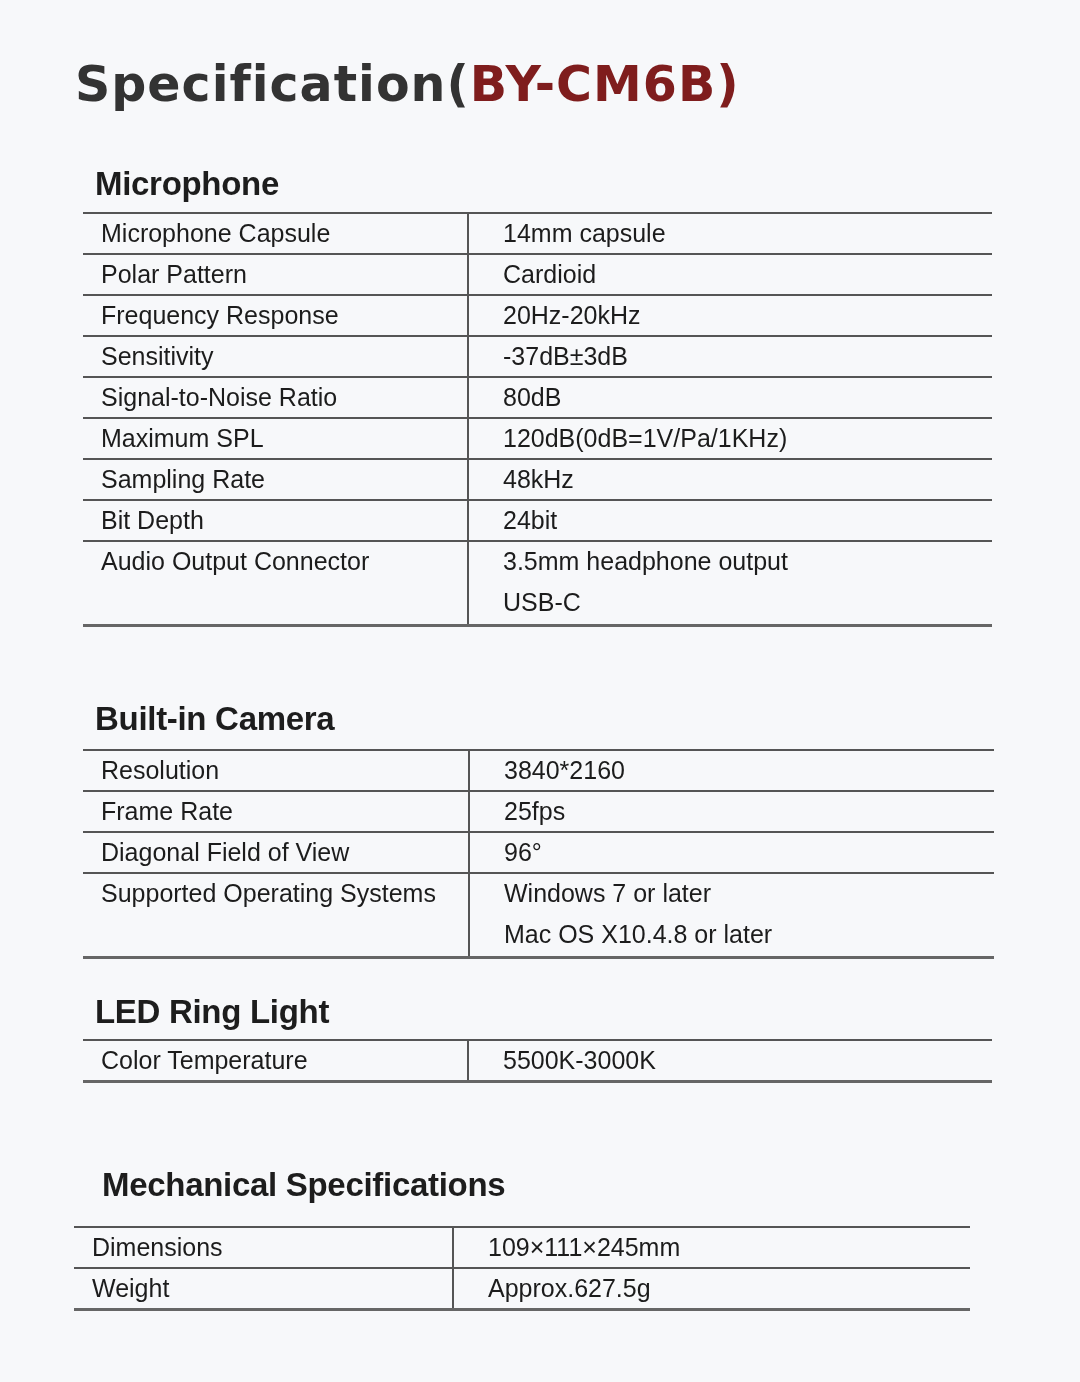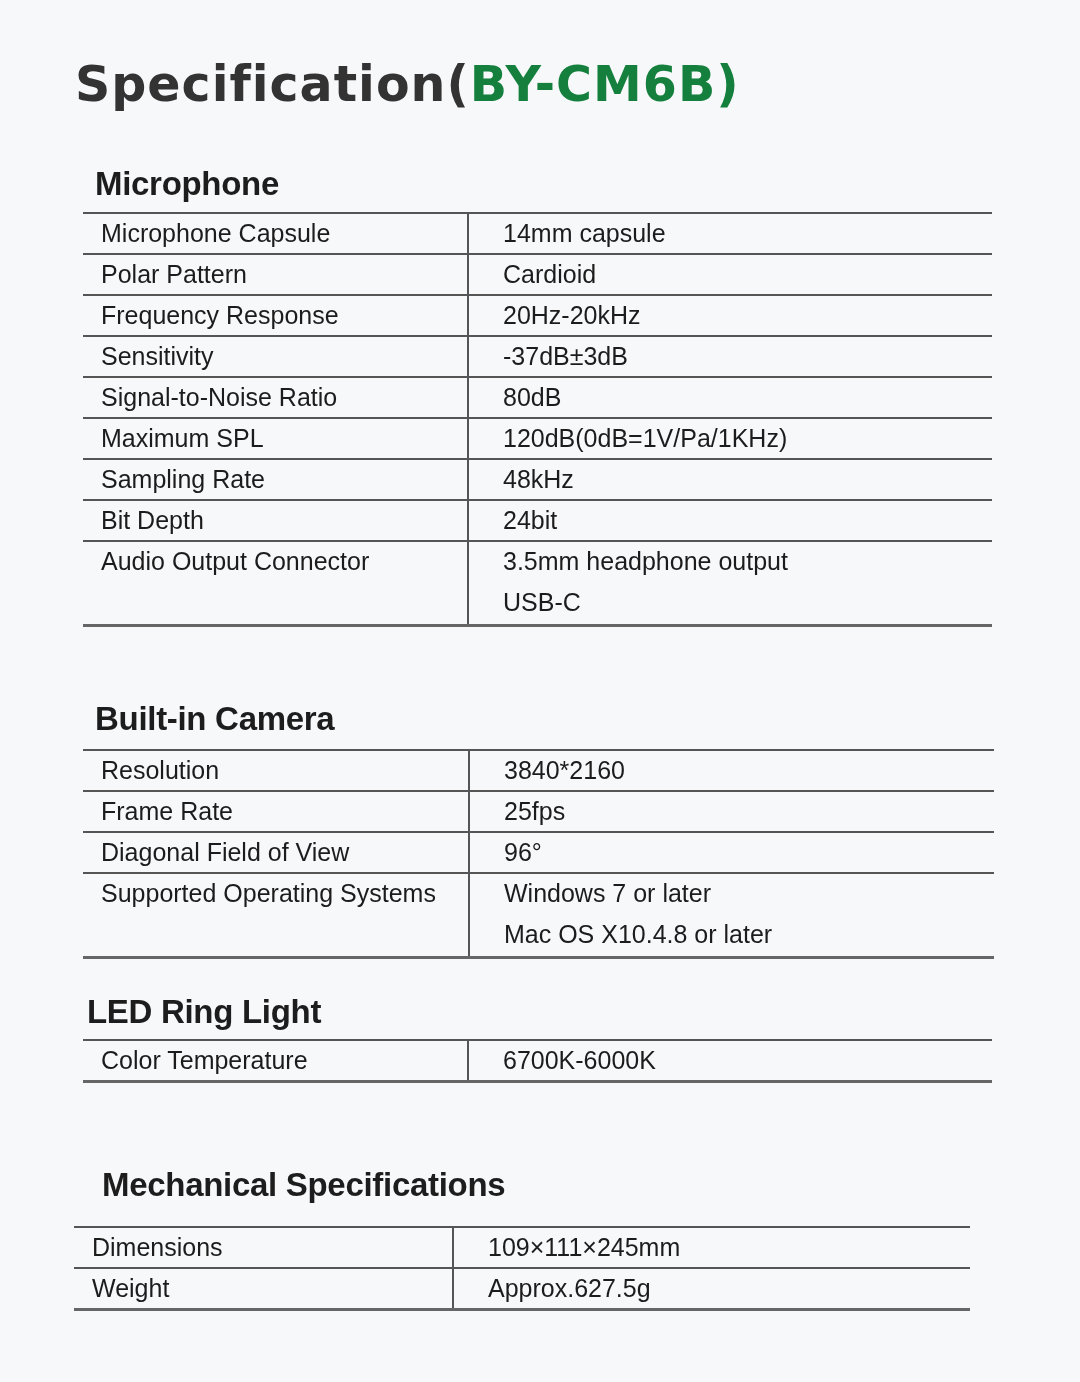--- a/index.html
+++ b/index.html
@@ -14,21 +14,21 @@
   .page-title {
     position: absolute;
     left: 75px; top: 56px;
     font-family: "DejaVu Sans", sans-serif;
     font-weight: bold;
     font-size: 49px;
     letter-spacing: 1px;
     color: #333;
     margin: 0;
   }
-  .page-title .model { color: #15803d; }
+  .page-title .model { color: #7f1d1d; }
   .section { position: absolute; }
   .section-title {
     margin: 11px;
     font-family: "Liberation Sans", sans-serif;
     font-weight: bold;
     font-size: 33px;
     color: #1d1d1d;
     letter-spacing: -0.3px;
   }
   table.spec {
@@ -134,32 +134,32 @@
     <tr>
         <td class="label">Supported Operating Systems</td>
         <td class="value">
           <span class="line">Windows 7 or later</span>
           <span class="line">Mac OS X10.4.8 or later</span>
         </td>
       </tr>
   </tbody>
 </table>
 
-<div class="section" style="left:76px; top:982px;">
+<div class="section" style="left:84px; top:982px;">
   <h2 class="section-title">LED Ring Light</h2>
 </div>
 <table class="spec" style="left:83px; top:1039px; width:909px;">
   <colgroup>
       <col style="width:385px">
       <col>
     </colgroup>
   <tbody>
     <tr>
         <td class="label">Color Temperature</td>
-        <td class="value">6700K-6000K</td>
+        <td class="value">5500K-3000K</td>
       </tr>
   </tbody>
 </table>
 
 <div class="section" style="left:91px; top:1155px;">
   <h2 class="section-title">Mechanical Specifications</h2>
 </div>
 <table class="spec" style="left:74px; top:1226px; width:896px;">
   <colgroup>
       <col style="width:379px">

